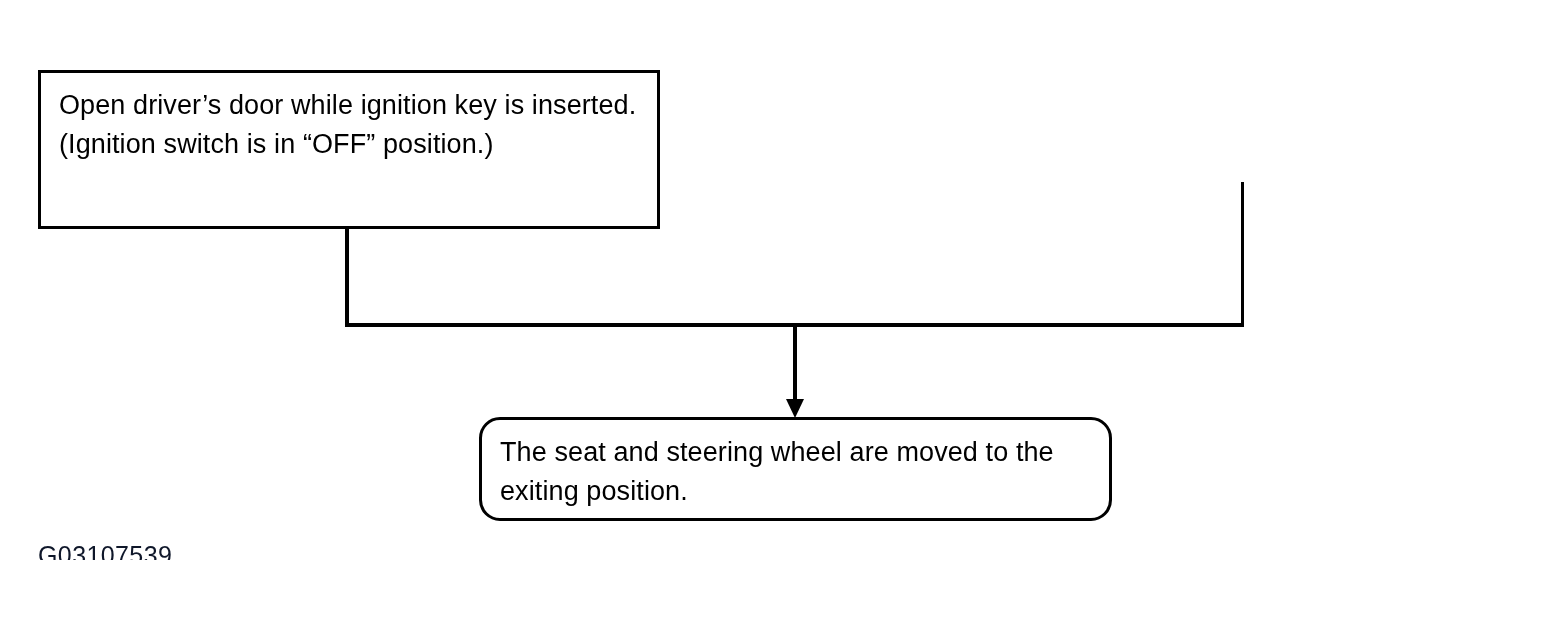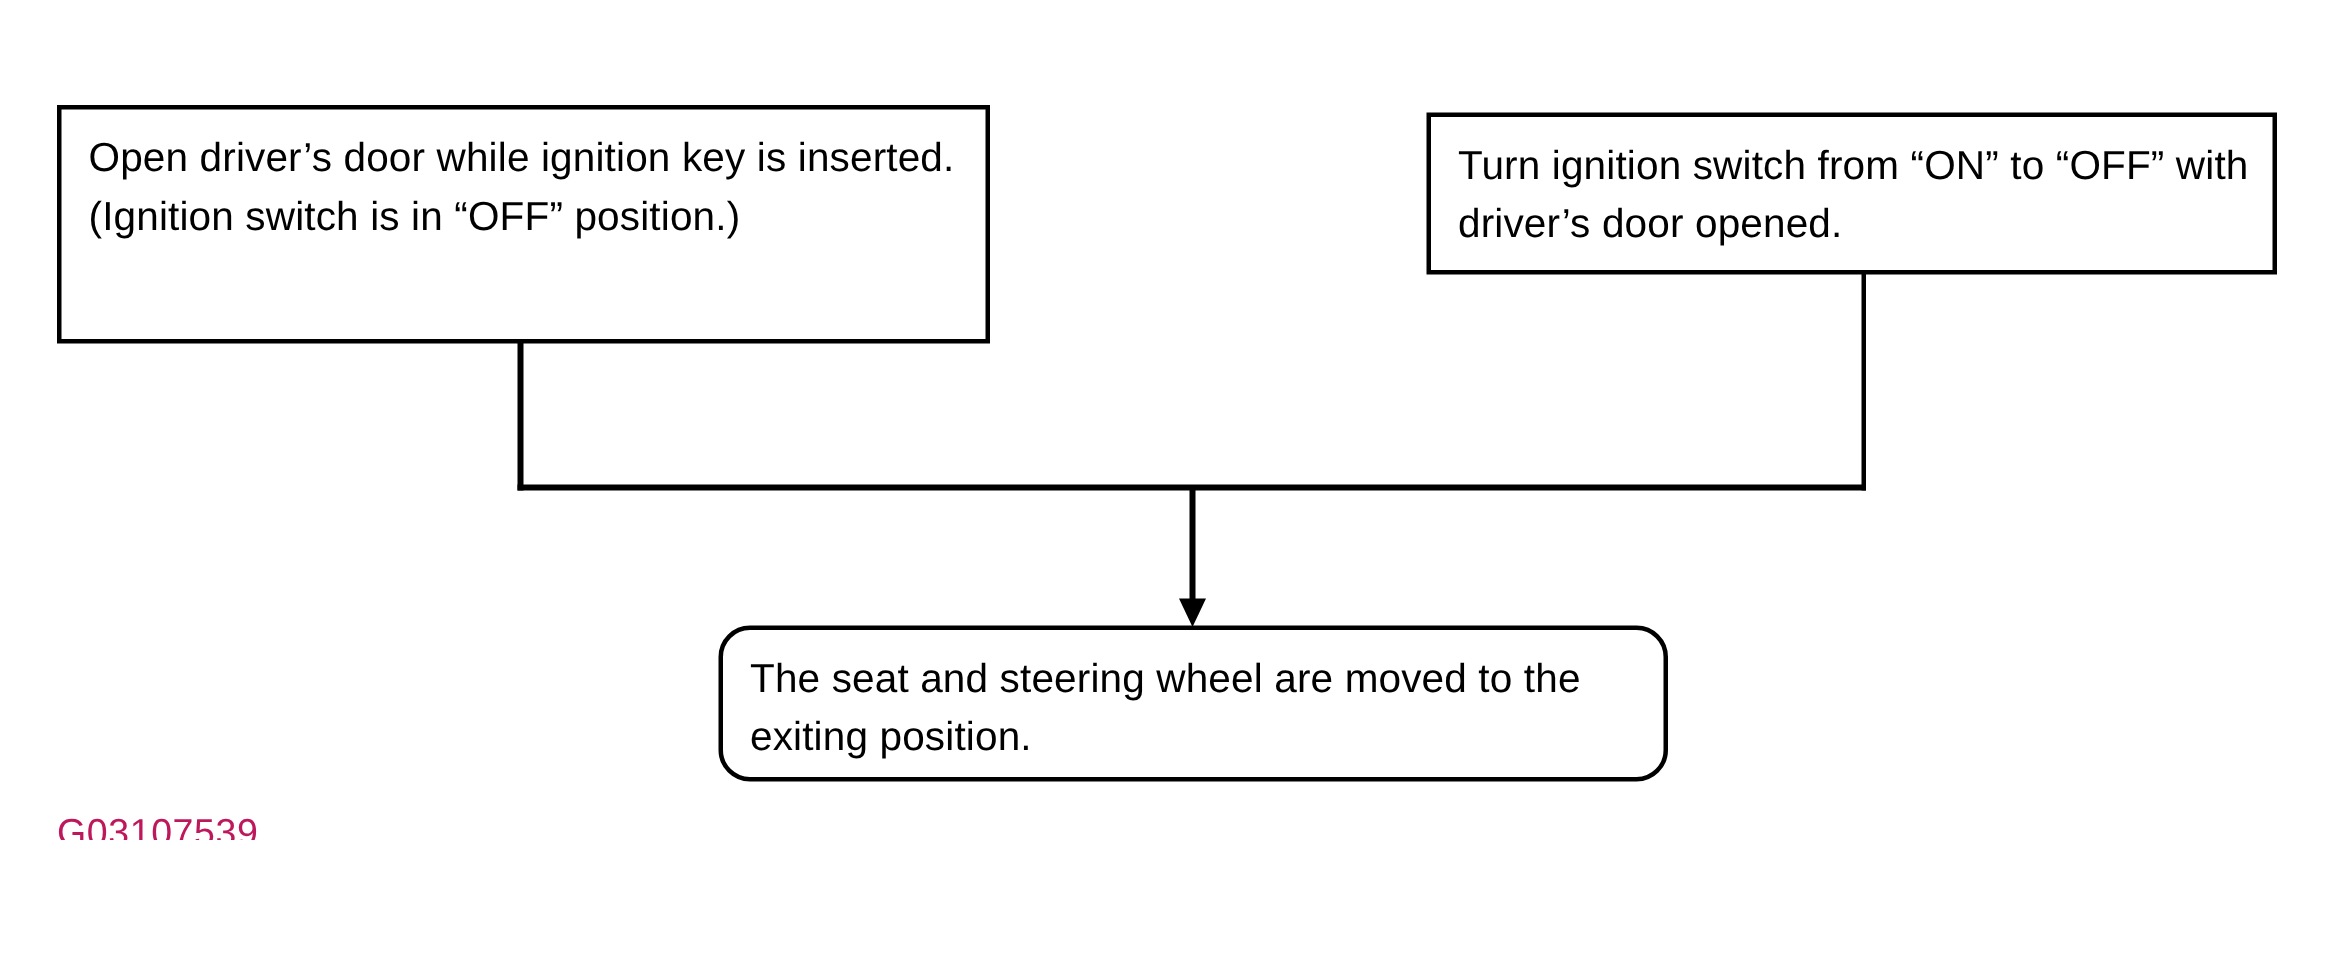--- a/index.html
+++ b/index.html
@@ -95,35 +95,32 @@
     border-left: 9px solid transparent;
     border-right: 9px solid transparent;
     border-top: 19px solid #000000;
   }
   #figure-code {
     position: absolute;
     left: 38px;
     top: 541px;
     font-size: 25px;
     letter-spacing: 0.4px;
-    color: #be185d;
+    color: #0f172a;
   }
 </style>
 </head>
 <body>
 
 <div id="canvas">
 
   <div class="flow-box" id="box-open-door">
     <div class="box-text">Open driver’s door while ignition key is inserted. (Ignition switch is in “OFF” position.)</div>
   </div>
 
-  <div class="flow-box" id="box-turn-switch">
-    <div class="box-text">Turn ignition switch from “ON” to “OFF” with driver’s door opened.</div>
-  </div>
 
   <div class="flow-box" id="box-result">
     <div class="box-text">The seat and steering wheel are moved to the exiting position.</div>
   </div>
 
   <div class="connector" id="conn-left-stem"></div>
   <div class="connector" id="conn-right-stem"></div>
   <div class="connector" id="conn-bus"></div>
   <div class="connector" id="conn-arrow-stem"></div>
   <div id="conn-arrow-head"></div>

